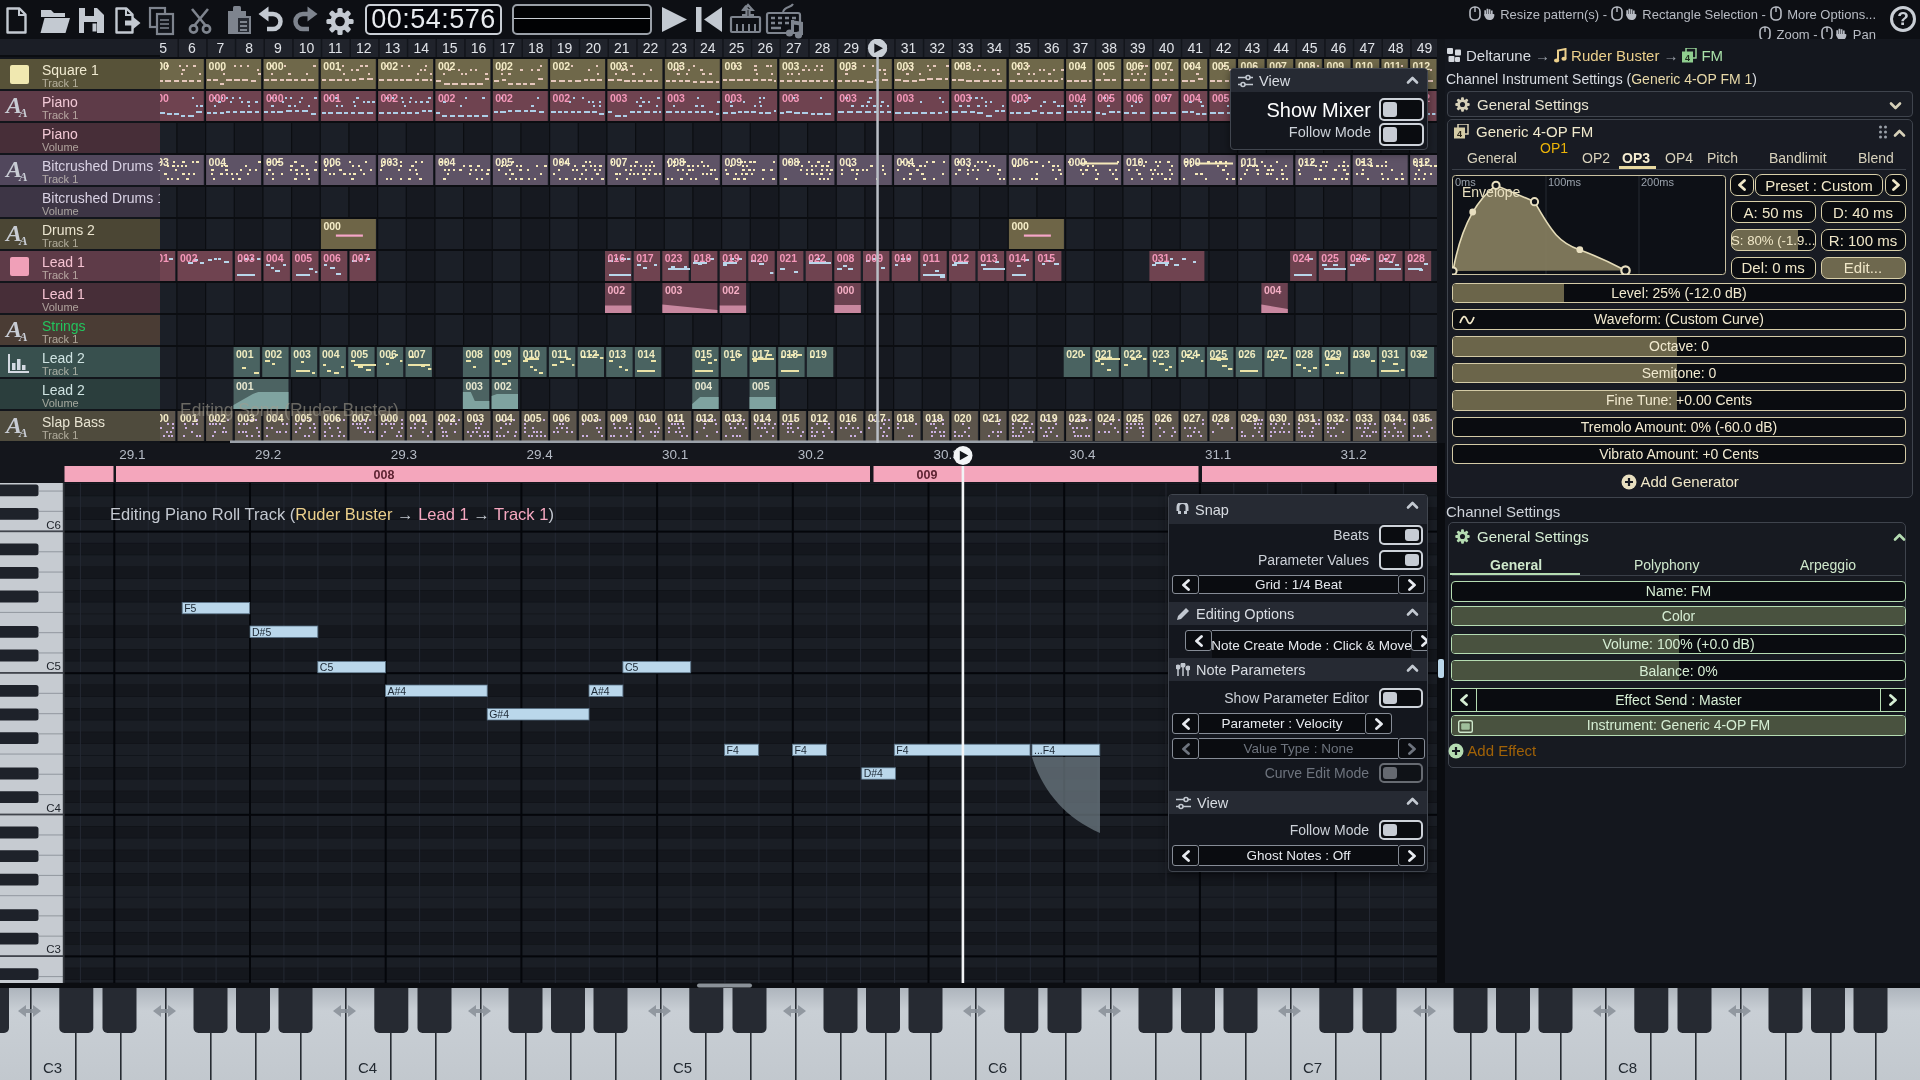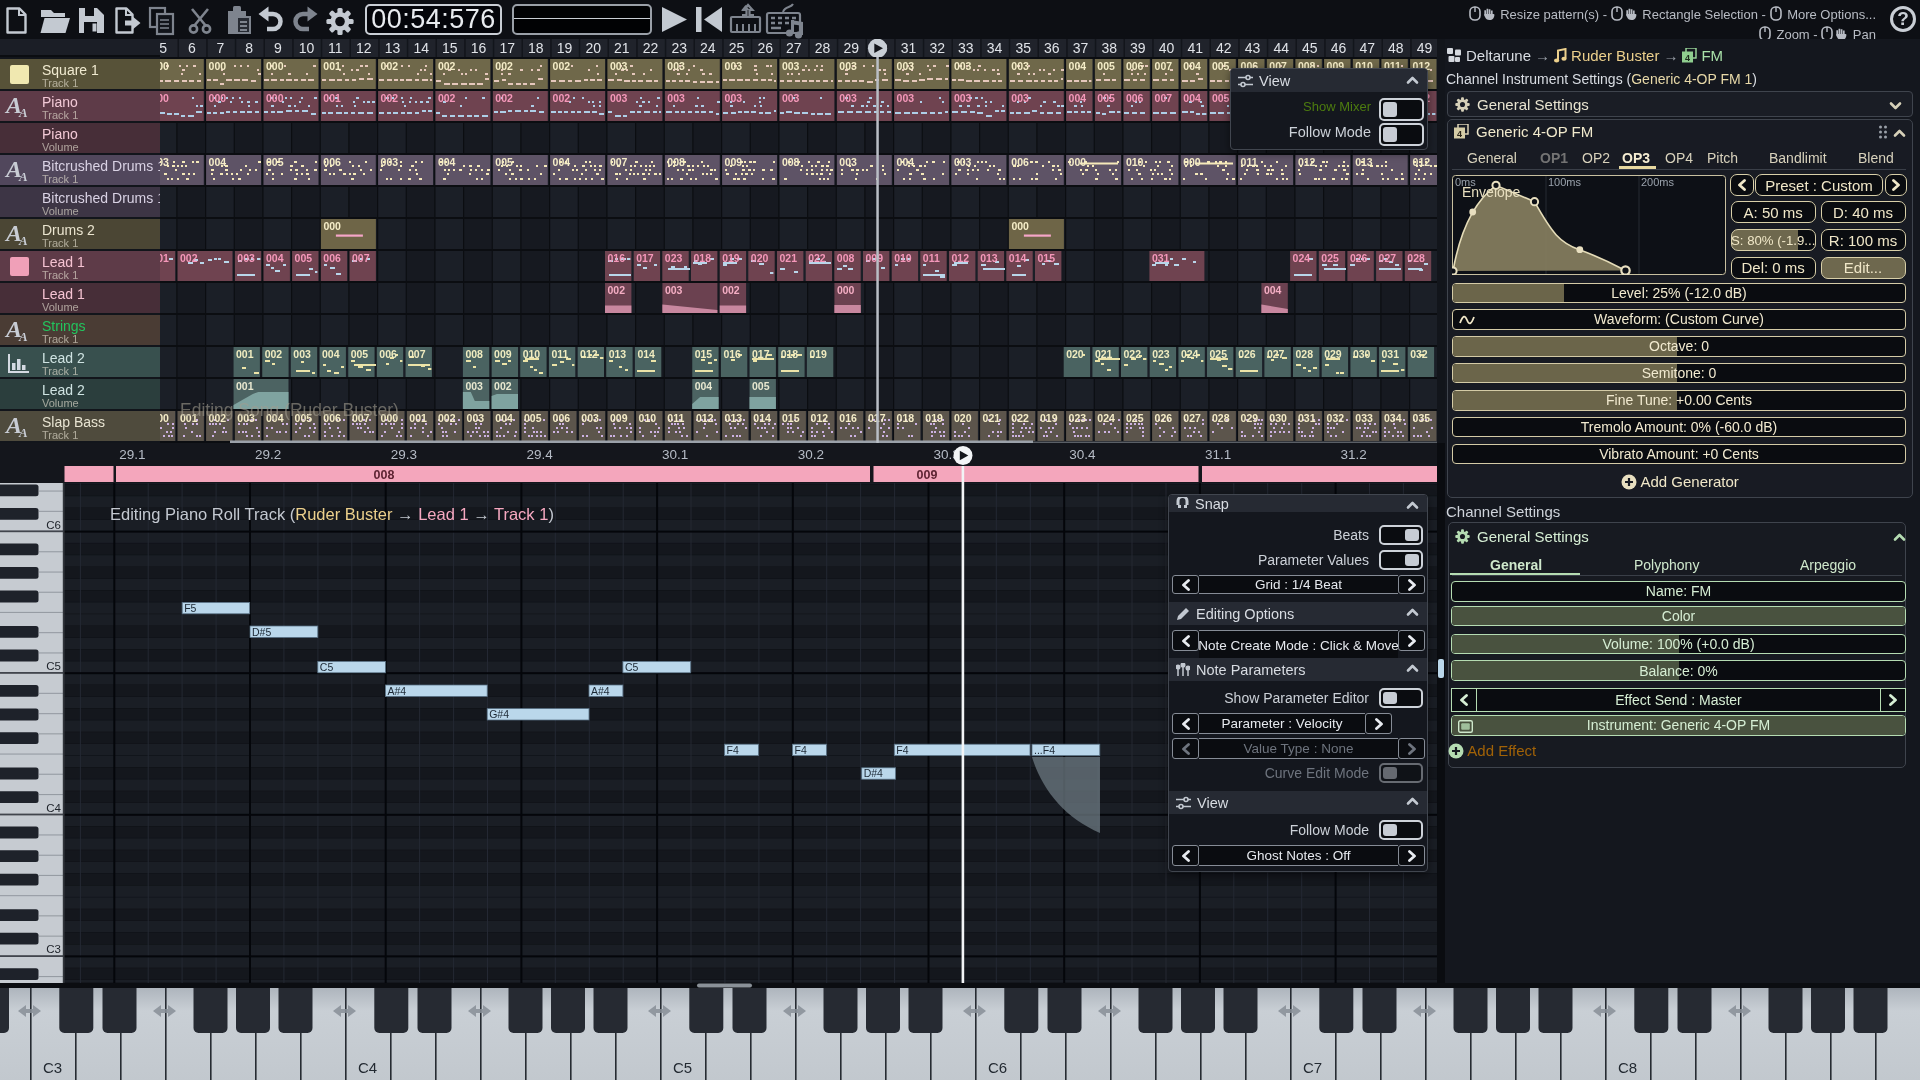--- a/index.html
+++ b/index.html
@@ -1503,31 +1503,31 @@
 <div class="ab" style="left:1230px;top:68px;width:198px;height:82px;background:#14171e;border:1px solid #41464f;border-radius:4px;box-shadow:0 3px 8px rgba(0,0,0,0.5)">
     <div class="ab" style="left:0;top:0;right:0;height:23px;background:#262a33;border-radius:4px 4px 0 0;display:flex;align-items:center;padding-left:7px;gap:6px;color:#d8dce2;font-size:14.5px"><svg width="15" height="14" viewBox="0 0 15 14">
         <g stroke="#c3c9d1" stroke-width="1.6">
           <path d="M0 3.5h15M0 10.5h15"></path>
           <circle cx="10" cy="3.5" r="2" fill="#262a33"></circle>
           <circle cx="5" cy="10.5" r="2" fill="#262a33"></circle>
         </g>
       </svg>View<span style="position:absolute;right:8px;top:5px"><svg width="13" height="13" viewBox="0 0 13 13">
           <path d="M2 8.5 L6.5 4 L11 8.5" fill="none" stroke="#c3c9d1" stroke-width="2.6" stroke-linecap="round" stroke-linejoin="round"></path>
         </svg></span></div>
-    <div class="ab" style="right:56px;top:30px;font-size:13px;color:#4d7c0f">Show Mixer</div>
+    <div class="ab" style="right:56px;top:30px;font-size:20px;color:#ffffff">Show Mixer</div>
     <div class="tgl" style="left:148px;top:29px;width:45px;height:23px">
       <div class="kn l"></div>
     </div>
     <div class="ab" style="right:56px;top:55px;font-size:14.5px;color:#ccd1d8">Follow Mode</div>
     <div class="tgl" style="left:148px;top:54px;width:45px;height:23px">
       <div class="kn l"></div>
     </div>
   </div>
 <div class="ab" style="left:1168px;top:494px;width:260px;height:378px;background:#14171e;border:1px solid #41464f;border-radius:4px;box-shadow:0 3px 8px rgba(0,0,0,0.5);overflow:hidden">
-    <div class="ab" style="left:0;top:0px;right:0;height:17px;background:#262a33;display:flex;align-items:center;padding-left:7px;gap:6px;color:#d8dce2;font-size:14.5px"><svg width="13" height="14" viewBox="0 0 13 14">
+    <div class="ab" style="left:0;top:0px;right:0;height:29px;background:#262a33;display:flex;align-items:center;padding-left:7px;gap:6px;color:#d8dce2;font-size:14.5px"><svg width="13" height="14" viewBox="0 0 13 14">
         <path d="M2 8 V4 a4.5 4.5 0 0 1 9 0 V8" fill="none" stroke="#c3c9d1" stroke-width="3"></path>
         <path d="M2 8v3h3V8zM8 8v3h3V8z" fill="#c3c9d1"></path>
       </svg>Snap<span style="position:absolute;right:8px;top:4px"><svg width="13" height="13" viewBox="0 0 13 13">
           <path d="M2 8.5 L6.5 4 L11 8.5" fill="none" stroke="#c3c9d1" stroke-width="2.6" stroke-linecap="round" stroke-linejoin="round"></path>
         </svg></span></div>
     <div class="ab" style="right:58px;top:32px;font-size:14px;color:#ccd1d8">Beats</div>
     <div class="tgl" style="left:210px;top:30px;width:44px;height:20px;">
       <div class="kn r"></div>
     </div>
     <div class="ab" style="right:58px;top:57px;font-size:14px;color:#ccd1d8">Parameter Values</div>
@@ -1545,21 +1545,21 @@
         <svg width="10" height="12" viewBox="0 0 10 12">
           <path d="M2.5 1.5 L7.5 6 L2.5 10.5" fill="none" stroke="#e8ebf0" stroke-width="2.8" stroke-linecap="round" stroke-linejoin="round"></path>
         </svg>
       </div>
     </div>
     <div class="ab" style="left:0;top:107px;right:0;height:23px;background:#262a33;display:flex;align-items:center;padding-left:7px;gap:6px;color:#d8dce2;font-size:14.5px"><svg width="14" height="14" viewBox="0 0 14 14">
         <path d="M1 13 l1-4 8-8 3 3 -8 8 z" fill="#c3c9d1"></path>
       </svg>Editing Options<span style="position:absolute;right:8px;top:4px"><svg width="13" height="13" viewBox="0 0 13 13">
           <path d="M2 8.5 L6.5 4 L11 8.5" fill="none" stroke="#c3c9d1" stroke-width="2.6" stroke-linecap="round" stroke-linejoin="round"></path>
         </svg></span></div>
-    <div class="sel" style="left:3px;top:135px;width:253px;height:31px">
+    <div class="sel" style="left:16px;top:135px;width:253px;height:31px">
       <div class="ar" style="height:21px">
         <svg width="10" height="12" viewBox="0 0 10 12">
           <path d="M7.5 1.5 L2.5 6 L7.5 10.5" fill="none" stroke="#e8ebf0" stroke-width="2.8" stroke-linecap="round" stroke-linejoin="round"></path>
         </svg>
       </div>
       <div class="mid" style="color:#e6e9ee">Note Create Mode : Click &amp; Move</div>
       <div class="ar" style="height:21px">
         <svg width="10" height="12" viewBox="0 0 10 12">
           <path d="M2.5 1.5 L7.5 6 L2.5 10.5" fill="none" stroke="#e8ebf0" stroke-width="2.8" stroke-linecap="round" stroke-linejoin="round"></path>
         </svg>
@@ -1690,21 +1690,21 @@
         <circle cx="2.5" cy="7" r="1.5"></circle>
         <circle cx="7.5" cy="7" r="1.5"></circle>
         <circle cx="2.5" cy="12" r="1.5"></circle>
         <circle cx="7.5" cy="12" r="1.5"></circle>
       </g>
     </svg></div>
 <div class="ab" style="left:1893px;top:126px"><svg width="13" height="13" viewBox="0 0 13 13">
       <path d="M2 8.5 L6.5 4 L11 8.5" fill="none" stroke="#d6d0b8" stroke-width="2.6" stroke-linecap="round" stroke-linejoin="round"></path>
     </svg></div>
 <div class="ab" style="left:1467px;top:150px;font-size:14px;font-weight:normal;color:#d8d2bc">General</div>
-<div class="ab" style="left:1540px;top:150px;font-size:14px;font-weight:bold;color:#737373">OP1</div>
+<div class="ab" style="left:1540px;top:140px;font-size:14px;font-weight:normal;color:#eab308">OP1</div>
 <div class="ab" style="left:1582px;top:150px;font-size:14px;font-weight:normal;color:#d8d2bc">OP2</div>
 <div class="ab" style="left:1622px;top:150px;font-size:14px;font-weight:bold;color:#f5edd2">OP3</div>
 <div class="ab" style="left:1665px;top:150px;font-size:14px;font-weight:normal;color:#d8d2bc">OP4</div>
 <div class="ab" style="left:1707px;top:150px;font-size:14px;font-weight:normal;color:#d8d2bc">Pitch</div>
 <div class="ab" style="left:1769px;top:150px;font-size:14px;font-weight:normal;color:#d8d2bc">Bandlimit</div>
 <div class="ab" style="left:1858px;top:150px;font-size:14px;font-weight:normal;color:#d8d2bc">Blend</div>
 <div class="ab" style="left:1619px;top:166px;width:37px;height:2.5px;background:#e8d9a0"></div>
 <div class="ab" style="left:1452px;top:169px;width:454px;height:1px;background:#3a3f48"></div>
 <svg class="ab" style="left:1452px;top:175px" width="274" height="100" viewBox="0 0 274 100">
     <rect x="0.5" y="0.5" width="273" height="99" rx="3" fill="#0d1016" stroke="#c8c0a0" stroke-width="1"></rect>

